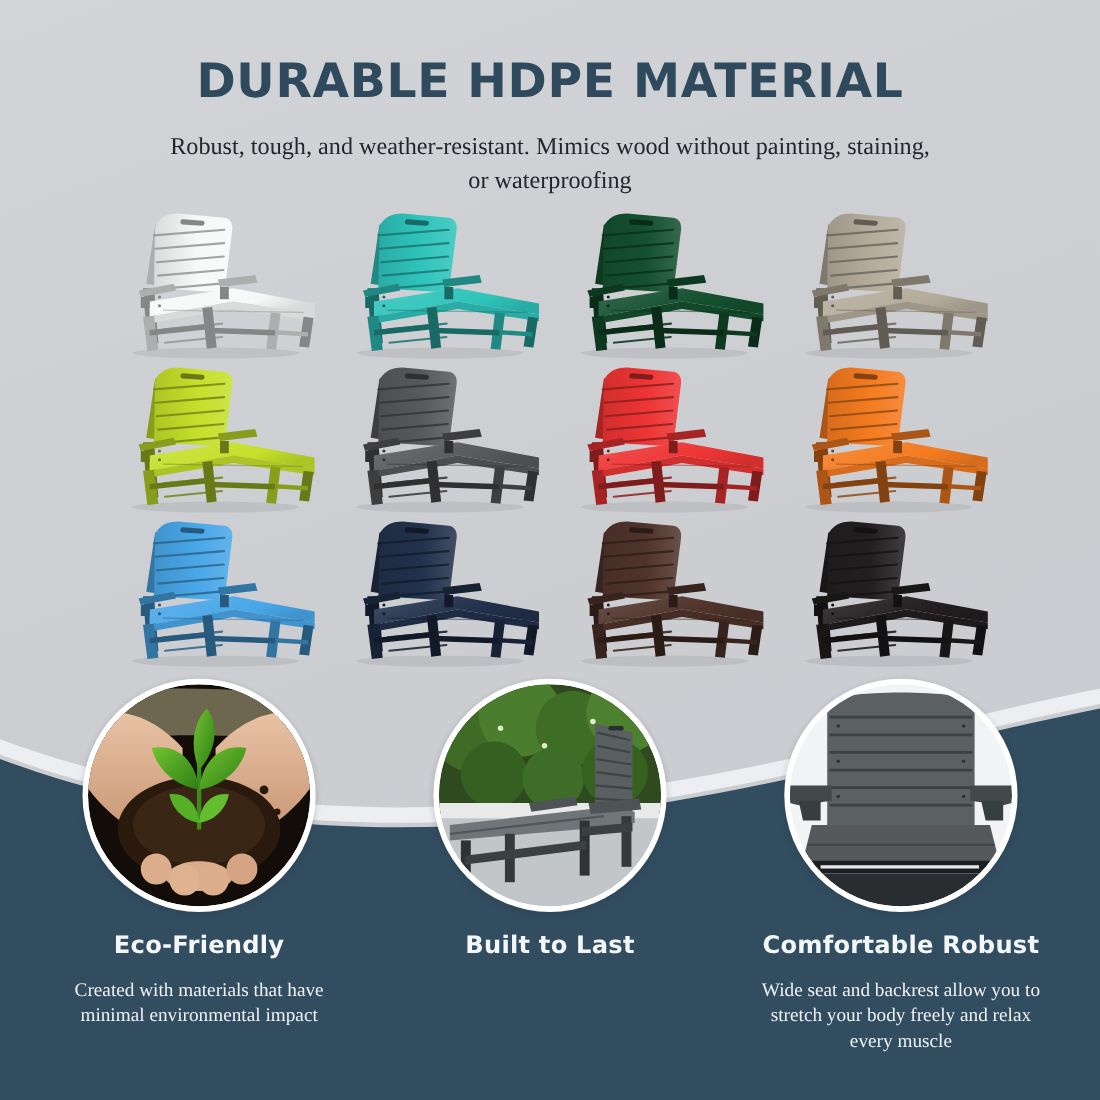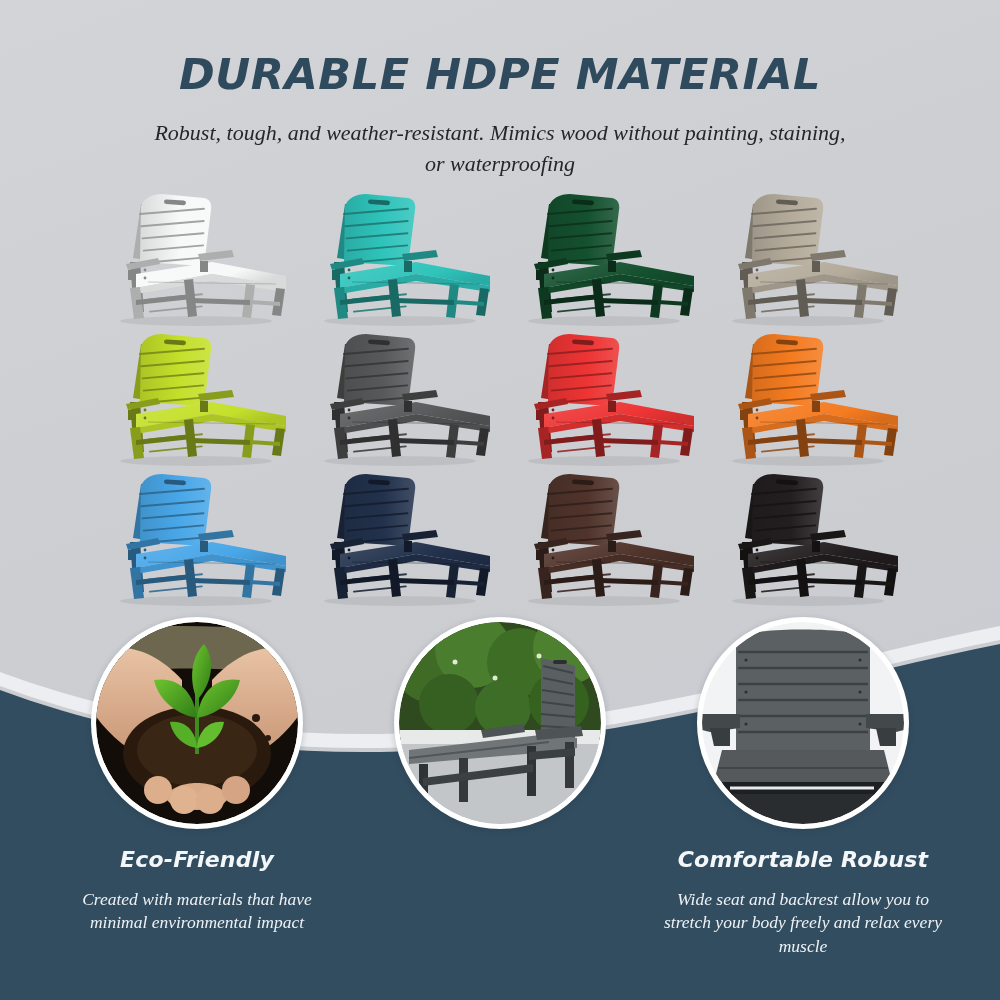--- a/index.html
+++ b/index.html
@@ -15,21 +15,20 @@
     background: #ced0d4;
     position: relative;
   }
 
   .page {
     position: relative;
     width: 1000px;
     height: 1000px;
     background: linear-gradient(160deg, #d2d4d8 0%, #ccced2 45%, #c9cbd0 100%);
     overflow: hidden;
-    font-style: italic;
   }
 
   
   .header {
     position: absolute;
     top: 0; left: 0; right: 0;
     padding-top: 52px;
     text-align: center;
     z-index: 5;
   }
@@ -90,21 +89,21 @@
   
   .features {
     position: absolute;
     top: 617px;
     left: 0;
     width: 1000px;
     height: 370px;
     z-index: 6;
     display: flex;
     justify-content: space-between;
-    padding: 0 58px;
+    padding: 0 42px;
   }
 
   .feature {
     width: 290px;
     text-align: center;
     position: relative;
   }
 
   .circle-frame {
     width: 212px;
@@ -940,20 +939,21 @@
                 <rect x="60" y="136" width="9" height="44" fill="#35393c"></rect>
                 <rect x="128" y="124" width="9" height="50" fill="#2f3336"></rect>
                 <rect x="166" y="120" width="9" height="46" fill="#35393c"></rect>
                 <path d="M24,156 L134,142 L134,150 L24,164 Z" fill="#3b4043"></path>
                 <path d="M130,130 L176,126 L176,134 L130,138 Z" fill="#3b4043"></path>
               </g>
             </g>
           </svg>
         </div>
       </div>
+      <div class="feature-title">Built to Last</div>
     </div>
 
     <div class="feature f3">
       <div class="circle-frame">
         <div class="circle-img">
           <svg width="202" height="202" viewBox="0 0 202 202">
             <defs>
               <clipPath id="clipC">
                   <circle cx="101" cy="101" r="101"></circle>
                 </clipPath>

